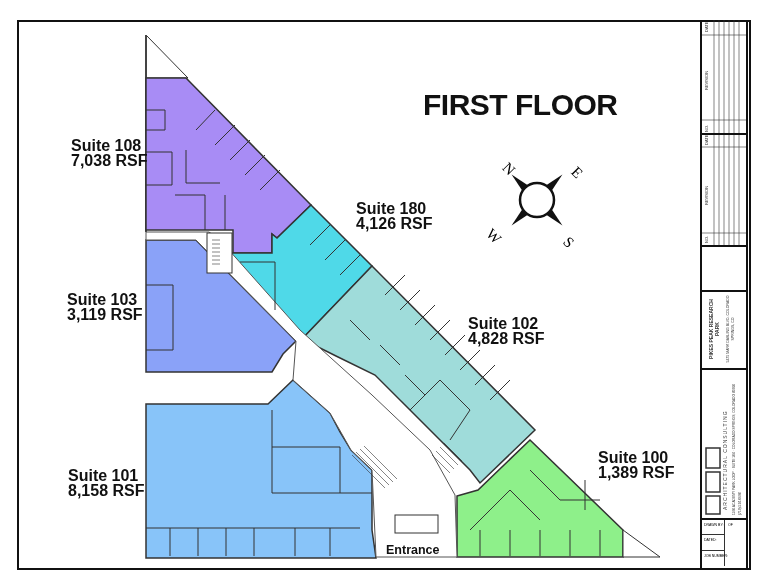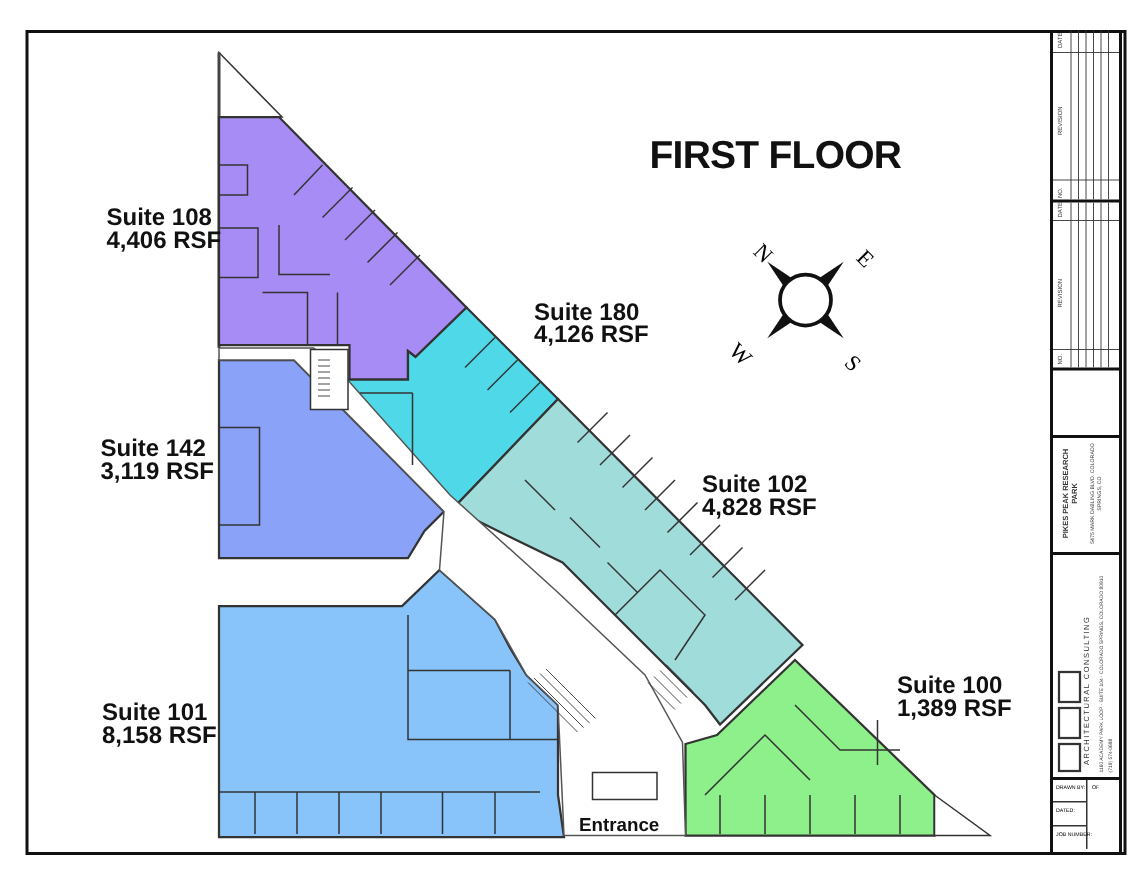--- a/index.html
+++ b/index.html
@@ -1,20 +1,20 @@
 <!DOCTYPE html>
 <html><head>
   <meta charset="utf-8">
   <style>
     html, body { margin:0; padding:0; background:#ffffff; }
     body { width:761px; height:588px; position:relative; overflow:hidden; font-family:"Liberation Sans", sans-serif; }
     .frame { position:absolute; left:17px; top:20px; width:734px; height:550px; border:2px solid #111; box-sizing:border-box; }
     svg.plan { position:absolute; left:0; top:0; }
     .suite-label { position:absolute; font-family:"Liberation Sans", sans-serif; font-weight:bold; font-size:16px; line-height:15px; color:#111; white-space:nowrap; }
-    .title { position:absolute; left:433px; top:88px; font-family:"Liberation Sans", sans-serif; font-weight:bold; font-size:26px; letter-spacing:-0.5px; color:#111; white-space:nowrap; }
+    .title { position:absolute; left:423px; top:88px; font-family:"Liberation Sans", sans-serif; font-weight:bold; font-size:30px; letter-spacing:-0.5px; color:#111; white-space:nowrap; }
     .entrance { position:absolute; left:386px; top:543px; font-weight:bold; font-size:12.5px; color:#111;text-align:center; }
     .tb { position:absolute; left:700px; top:20px; width:48px; height:548px; border-left:2px solid #111; border-right:2px solid #111; box-sizing:border-box; }
     .tb-cell { position:absolute; left:0; width:44px; border-bottom:2px solid #111; box-sizing:border-box; }
     .vtext { position:absolute; transform-origin:left top; transform:rotate(-90deg); white-space:nowrap; font-size:4px; color:#333; }
   </style>
 </head>
 <body>
 
 <div class="frame"></div>
 
@@ -136,28 +136,28 @@
   <text x="505" y="170" font-family="Liberation Serif, serif" font-size="15" transform="rotate(45 505 165)">N</text>
   <text x="573" y="178" font-family="Liberation Serif, serif" font-size="15" transform="rotate(45 578 172)">E</text>
   <text x="565" y="248" font-family="Liberation Serif, serif" font-size="15" transform="rotate(45 570 242)">S</text>
   <text x="488" y="240" font-family="Liberation Serif, serif" font-size="15" transform="rotate(45 493 234)">W</text>
 </svg>
 
 <div class="title">FIRST FLOOR</div>
 
 <div class="suite-label" style="left:71px; top:138px;">
   <div>Suite 108</div>
-  <div>4,406 RSF</div>
+  <div>7,038 RSF</div>
 </div>
 <div class="suite-label" style="left:356px; top:201px;">
   <div>Suite 180</div>
   <div>4,126 RSF</div>
 </div>
 <div class="suite-label" style="left:67px; top:292px;">
-  <div>Suite 142</div>
+  <div>Suite 103</div>
   <div>3,119 RSF</div>
 </div>
 <div class="suite-label" style="left:468px; top:316px;">
   <div>Suite 102</div>
   <div>4,828 RSF</div>
 </div>
 <div class="suite-label" style="left:68px; top:468px;">
   <div>Suite 101</div>
   <div>8,158 RSF</div>
 </div>

